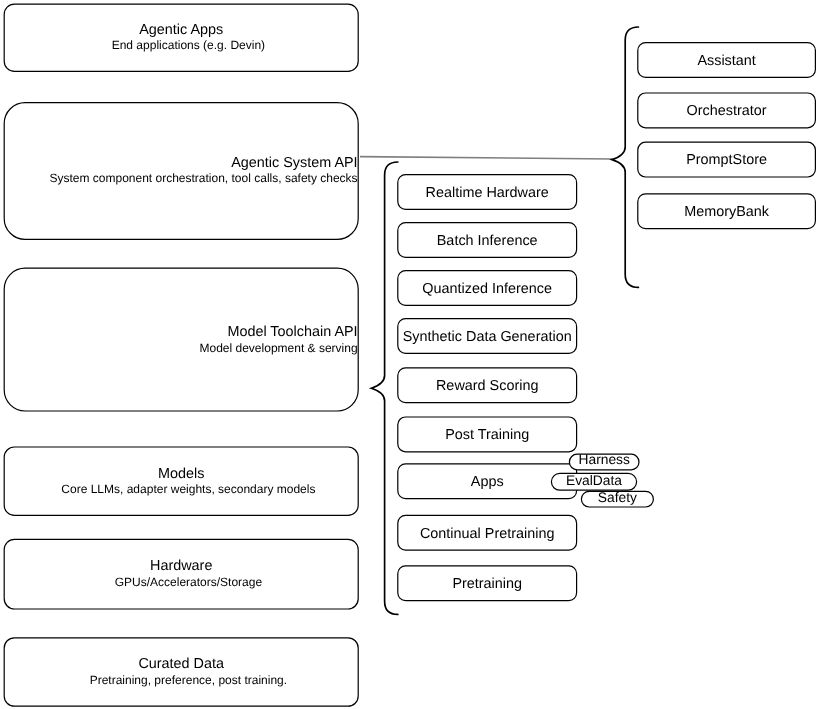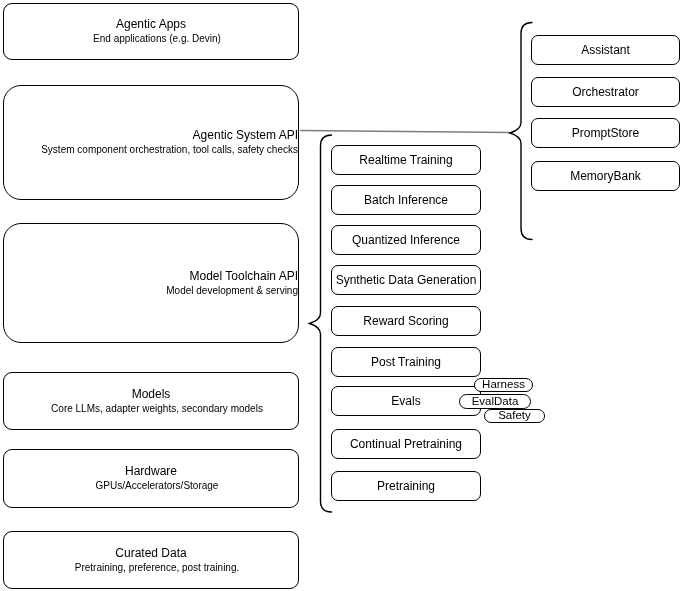--- a/index.html
+++ b/index.html
@@ -57,39 +57,39 @@
   <div class="box lbox" style="top:449px;height:59px;">
     <span class="t">Hardware</span>
     <span class="s">GPUs/Accelerators/Storage</span>
   </div>
   <div class="box lbox" style="top:531px;height:58px;">
     <span class="t">Curated Data</span>
     <span class="s">Pretraining, preference, post training.</span>
   </div>
 
   <div class="box mbox" style="top:145px;">
-    <span>Realtime Training</span>
+    <span>Realtime Hardware</span>
   </div>
   <div class="box mbox" style="top:185px;">
     <span>Batch Inference</span>
   </div>
   <div class="box mbox" style="top:225px;align-items:center;">
     <span>Quantized Inference</span>
   </div>
   <div class="box mbox" style="top:265px;">
     <span>Synthetic Data Generation</span>
   </div>
   <div class="box mbox" style="top:306px;">
     <span>Reward Scoring</span>
   </div>
   <div class="box mbox" style="top:347px;">
     <span>Post Training</span>
   </div>
   <div class="box mbox" style="top:386px;">
-    <span>Evals</span>
+    <span>Apps</span>
   </div>
   <div class="box mbox" style="top:471px;">
     <span>Pretraining</span>
   </div>
   <div class="box mbox" style="top:429px;">
     <span>Continual Pretraining</span>
   </div>
 
   <div class="pill" style="left:474px;top:378px;width:59px;height:14px;">
     <span>Harness</span>

